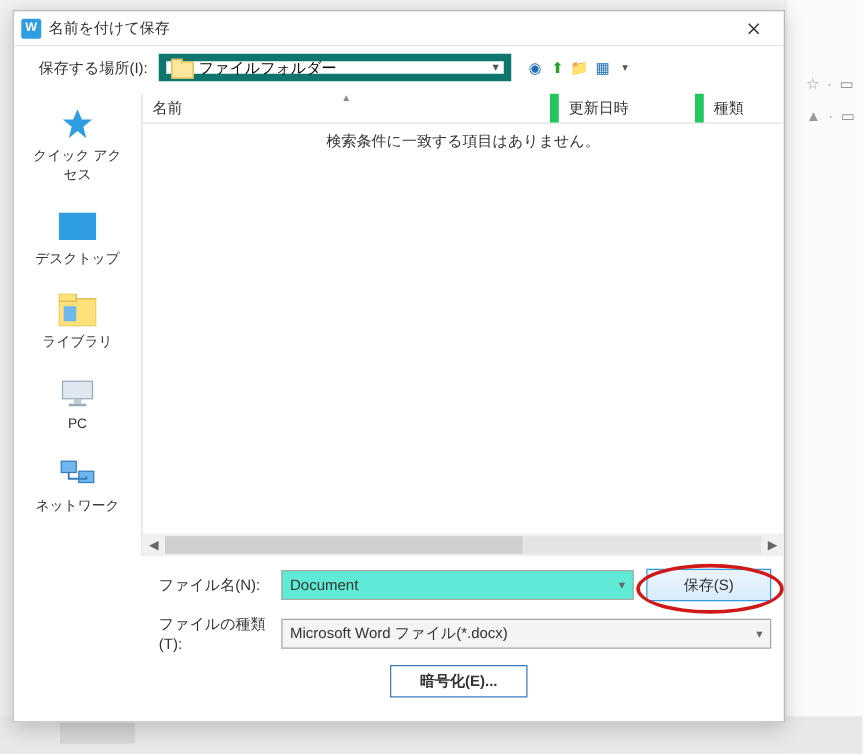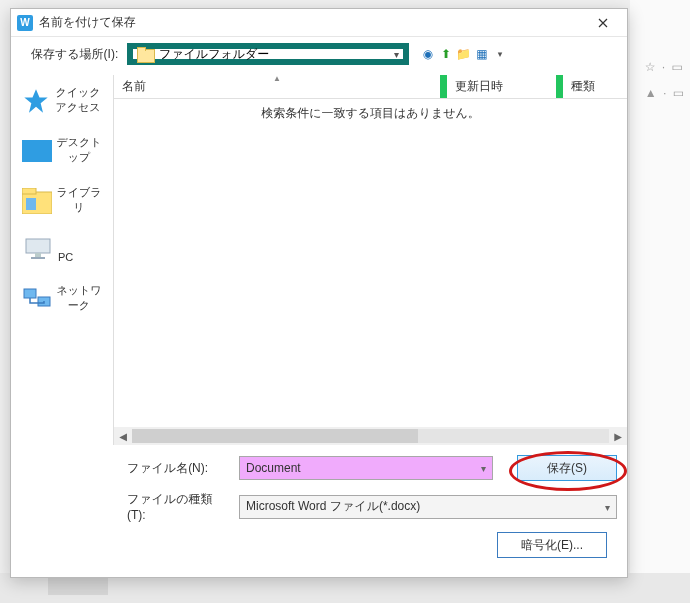--- a/index.html
+++ b/index.html
@@ -22,45 +22,45 @@
 .loc-select { flex: 1; height: 22px; border: 6px solid #0f766e; display: flex; align-items: center; padding: 0 4px; background: #fff; position: relative; max-width: 282px; }
 .loc-select .folder-ic { width: 16px; height: 14px; margin-right: 6px; position: relative; }
 .loc-select .folder-ic::before { content: ""; position: absolute; left: 0; top: 2px; width: 16px; height: 12px; background: #ffe79e; border: 1px solid #d9b94b; }
 .loc-select .folder-ic::after { content: ""; position: absolute; left: 0; top: 0; width: 7px; height: 3px; background: #ffe79e; border: 1px solid #d9b94b; border-bottom: none; }
 .loc-select .arrow { position: absolute; right: 4px; top: 50%; transform: translateY(-50%); color: #555; font-size: 10px; }
 .nav-icons { display: flex; gap: 4px; margin-left: 6px; }
 .nav-icons span { width: 14px; height: 14px; display: flex; align-items: center; justify-content: center; font-size: 12px; }
 
 .body-row { display: flex; height: 370px; }
 .places { width: 102px; display: flex; flex-direction: column; align-items: center; gap: 20px; padding-top: 10px; }
-.place { display: flex; flex-direction: row; align-items: flex-end; gap: 4px; width: 80px; }
+.place { display: flex; flex-direction: column; align-items: center; gap: 4px; width: 80px; }
 .place .picon { width: 32px; height: 28px; display: flex; align-items: center; justify-content: center; }
 .place .plabel { color: #333; text-align: center; font-size: 11px; }
 
 .filelist { flex: 1; border-left: 1px solid #dedede; display: flex; flex-direction: column; position: relative; }
 .headers { display: flex; height: 24px; border-bottom: 1px solid #e0e0e0; align-items: center; color: #333; }
 .headers .h { padding: 0 8px; height: 100%; display: flex; align-items: center; border-right: 7px solid #22c55e; position: relative; }
 .headers .h-name { flex: 1; }
 .headers .h-date { width: 116px; }
 .headers .h-type { width: 64px; border-right: none; }
 .sort-arrow { position: absolute; left: 50%; top: -1px; transform: translateX(-50%); color: #888; font-size: 8px; }
 .list-body { flex: 1; display: flex; align-items: flex-start; justify-content: center; padding-top: 6px; color: #333; position: relative; }
 .hscroll { height: 18px; display: flex; align-items: center; background: #f0f0f0; }
 .hscroll .arrow { width: 18px; text-align: center; color: #666; font-size: 10px; }
 .hscroll .track { flex: 1; height: 14px; background: #e4e4e4; position: relative; }
 .hscroll .thumb { position: absolute; left: 0; top: 0; height: 14px; width: 60%; background: #cfcfcf; }
 
 .fields { padding: 10px 10px 16px 116px; }
-.field-row { display: flex; align-items: center; margin-bottom: 10px; gap: 24px; }
+.field-row { display: flex; align-items: center; margin-bottom: 10px; gap: 10px; }
 .field-row .flabel { width: 88px; color: #333; }
-.field-row .combo { flex: 1; height: 24px; border: 1px solid #a8a8a8; background: #f0abfc; display: flex; align-items: center; padding: 0 6px; position: relative; color: #333; }
+.field-row .combo { flex: 1; height: 24px; border: 1px solid #a8a8a8; background: #5eead4; display: flex; align-items: center; padding: 0 6px; position: relative; color: #333; }
 .field-row .combo .arrow { position: absolute; right: 6px; top: 50%; transform: translateY(-50%); font-size: 10px; color: #666; }
 .field-row .btn { width: 100px; height: 26px; border: 1px solid #adadad; background: linear-gradient(#fdfdfd,#efefef); display: flex; align-items: center; justify-content: center; color: #333; }
 .field-row .btn.primary { background: linear-gradient(#eaf4fd,#d8ecfb); border-color: #3399dd; }
-.btn-row-right { display: flex; justify-content: flex-end; padding-right: 10px; }
+.btn-row-right { display: flex; justify-content: center; padding-right: 10px; font-weight: bold; }
 .btn-row-right .btn { width: 110px; height: 26px; border: 1px solid #3a7bbf; background: #fff; display: flex; align-items: center; justify-content: center; color: #333; }
 
 .highlight-ellipse { position: absolute; border: 3px solid #d01818; border-radius: 50%; pointer-events: none; }
 
 .bg-toolbar { position: absolute; right: 6px; top: 60px; display: flex; flex-direction: column; gap: 12px; color: #999; font-size: 11px; }
 .bg-toolbar .row { display: flex; gap: 6px; align-items: center; }
 </style>
 </head>
 <body>
 

